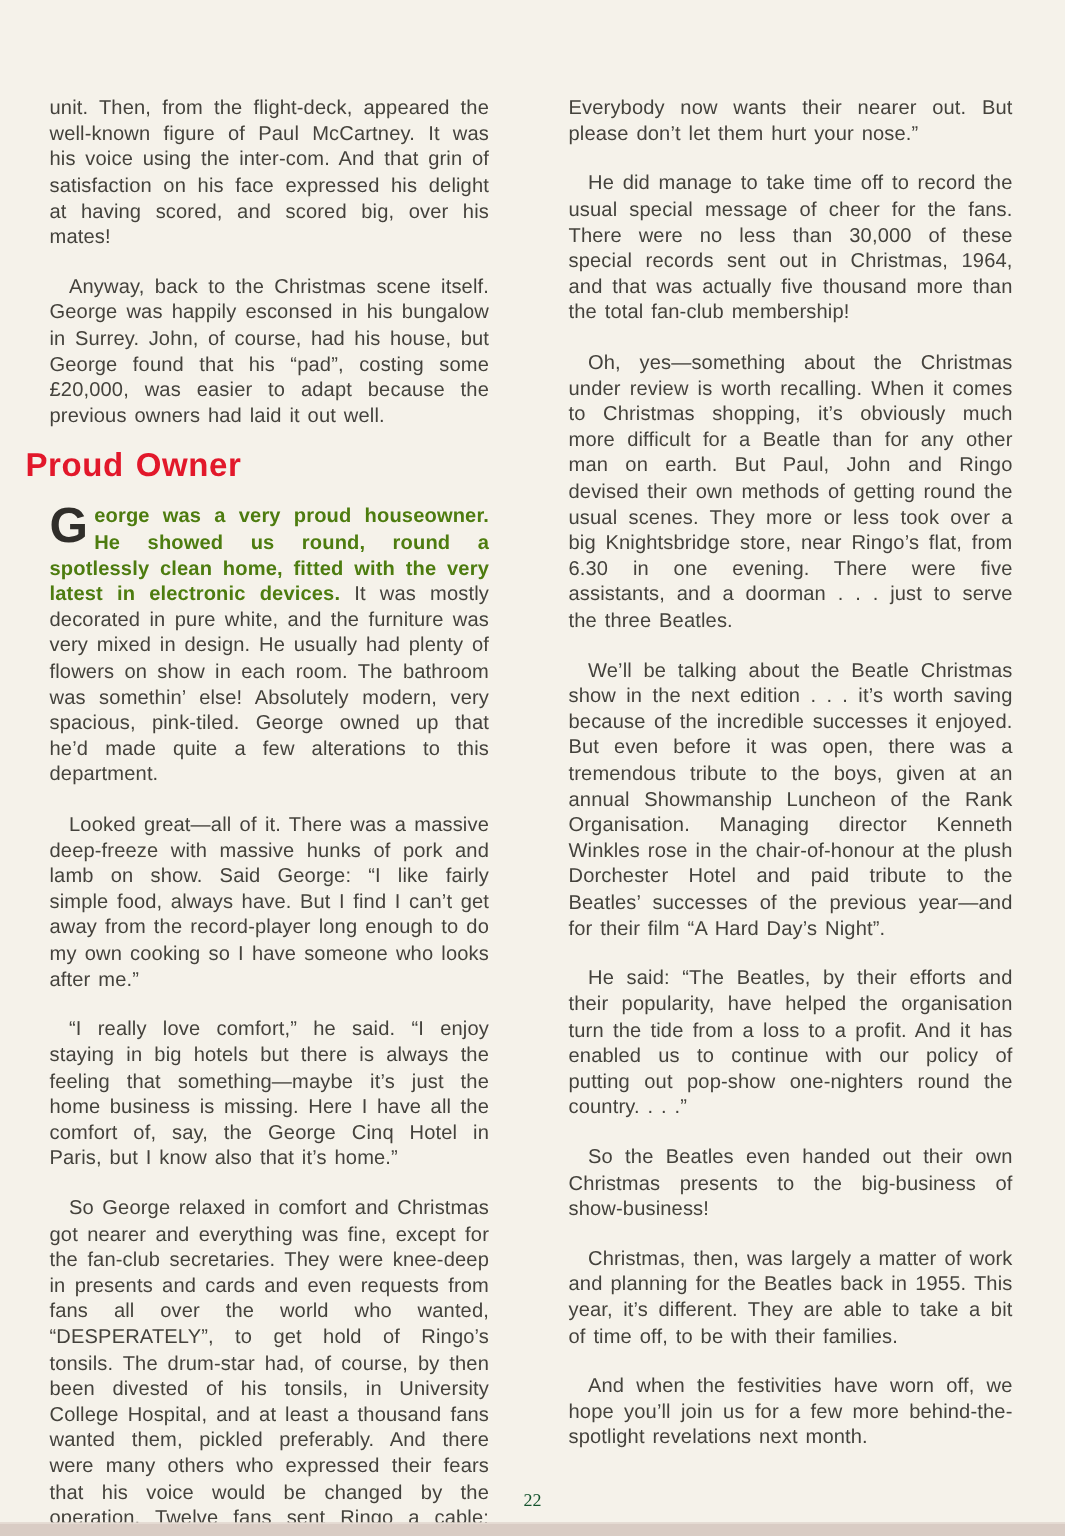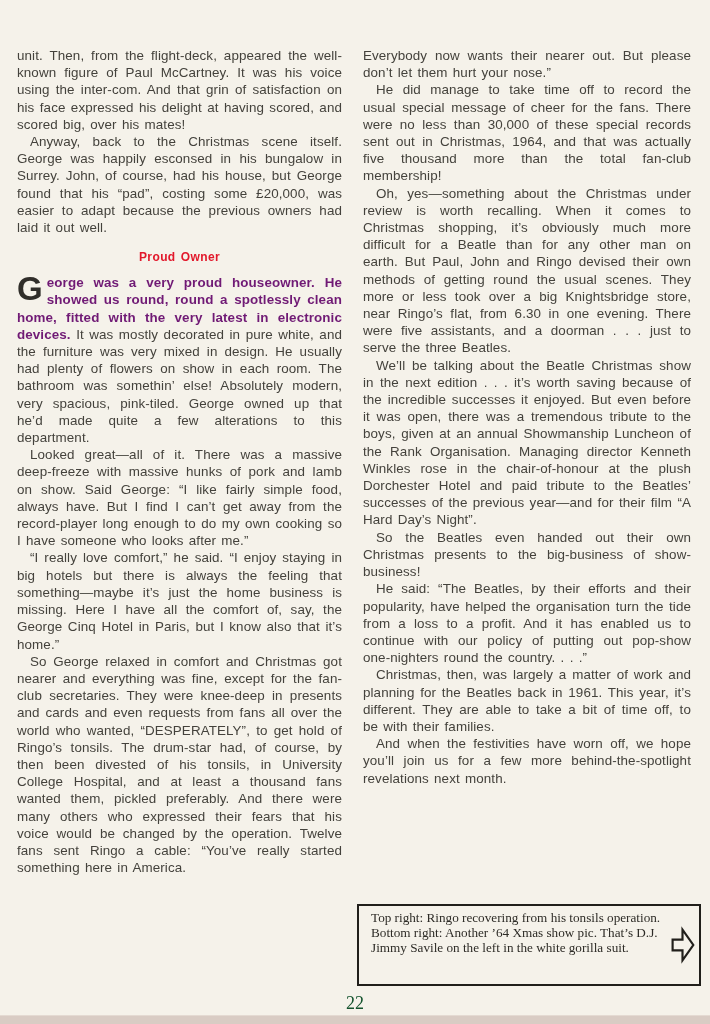--- a/index.html
+++ b/index.html
@@ -18,39 +18,38 @@
   }
   .col {
     width:325px;
     font-size:13.4px;
     line-height:17.2px;
     text-align:justify;
     letter-spacing:0.1px;
     word-spacing:1.4px;
   }
   .col-right { width:328px; }
-  .col p { margin:0; }
+  .col p { margin:16px; }
   .col p.indent { text-indent:13px; }
   .heading {
     font-weight:bold;
-    font-size:12px;
+    font-size:22px;
     line-height:18px;
-    text-align:center;
     letter-spacing:0.4px;
     margin:12px 0 8px 0;
   }
   .dropcap {
     float:left;
     font-size:33px;
     line-height:27px;
     font-weight:bold;
     padding:1px 4px 0 0;
     color:#302e2a;
   }
-  .bold-lead { font-weight:bold; color:#701a75; }
+  .bold-lead { font-weight:bold; color:#4d7c0f; }
   .caption-box {
     position:absolute;
     left:357px; top:904px;
     width:344px; height:82px;
     box-sizing:border-box;
     border:2.5px solid #211f1b;
     background:#f5f2ea;
     font-family:"Liberation Serif", serif;
     font-size:13.2px;
     line-height:14.8px;
@@ -63,21 +62,21 @@
     right:3px; top:50%;
     transform:translateY(-50%);
     width:27px; height:42px;
   }
   .page-number {
     position:absolute;
     top:993px; left:0;
     width:710px;
     text-align:center;
     font-family:"Liberation Serif", serif;
-    font-size:18px;
+    font-size:12px;
     color:#14532d;
   }
   .bottom-edge {
     position:absolute;
     left:0; bottom:0;
     width:710px; height:8px;
     background:#d9ccc4;
     border-top:1px solid #e4dad2;
   }
 </style>
@@ -99,33 +98,26 @@
       <p class="indent">Looked great—all of it. There was a massive deep-freeze with massive hunks of pork and lamb on show. Said George: “I like fairly simple food, always have. But I find I can’t get away from the record-player long enough to do my own cooking so I have someone who looks after me.”</p>
       <p class="indent">“I really love comfort,” he said. “I enjoy staying in big hotels but there is always the feeling that something—maybe it’s just the home business is missing. Here I have all the comfort of, say, the George Cinq Hotel in Paris, but I know also that it’s home.”</p>
       <p class="indent">So George relaxed in comfort and Christmas got nearer and everything was fine, except for the fan-club secretaries. They were knee-deep in presents and cards and even requests from fans all over the world who wanted, “DESPERATELY”, to get hold of Ringo’s tonsils. The drum-star had, of course, by then been divested of his tonsils, in University College Hospital, and at least a thousand fans wanted them, pickled preferably. And there were many others who expressed their fears that his voice would be changed by the operation. Twelve fans sent Ringo a cable: “You’ve really started something here in America.</p>
     </div>
 
     <div class="col col-right">
       <p>Everybody now wants their nearer out. But please don’t let them hurt your nose.”</p>
       <p class="indent">He did manage to take time off to record the usual special message of cheer for the fans. There were no less than 30,000 of these special records sent out in Christmas, 1964, and that was actually five thousand more than the total fan-club membership!</p>
       <p class="indent">Oh, yes—something about the Christmas under review is worth recalling. When it comes to Christmas shopping, it’s obviously much more difficult for a Beatle than for any other man on earth. But Paul, John and Ringo devised their own methods of getting round the usual scenes. They more or less took over a big Knightsbridge store, near Ringo’s flat, from 6.30 in one evening. There were five assistants, and a doorman . . . just to serve the three Beatles.</p>
       <p class="indent">We’ll be talking about the Beatle Christmas show in the next edition . . . it’s worth saving because of the incredible successes it enjoyed. But even before it was open, there was a tremendous tribute to the boys, given at an annual Showmanship Luncheon of the Rank Organisation. Managing director Kenneth Winkles rose in the chair-of-honour at the plush Dorchester Hotel and paid tribute to the Beatles’ successes of the previous year—and for their film “A Hard Day’s Night”.</p>
+      <p class="indent">He said: “The Beatles, by their efforts and their popularity, have helped the organisation turn the tide from a loss to a profit. And it has enabled us to continue with our policy of putting out pop-show one-nighters round the country. . . .”</p>
       <p class="indent">So the Beatles even handed out their own Christmas presents to the big-business of show-business!</p>
-      <p class="indent">He said: “The Beatles, by their efforts and their popularity, have helped the organisation turn the tide from a loss to a profit. And it has enabled us to continue with our policy of putting out pop-show one-nighters round the country. . . .”</p>
-      <p class="indent">Christmas, then, was largely a matter of work and planning for the Beatles back in 1961. This year, it’s different. They are able to take a bit of time off, to be with their families.</p>
+      <p class="indent">Christmas, then, was largely a matter of work and planning for the Beatles back in 1955. This year, it’s different. They are able to take a bit of time off, to be with their families.</p>
       <p class="indent">And when the festivities have worn off, we hope you’ll join us for a few more behind-the-spotlight revelations next month.</p>
     </div>
 
   </div>
 
-  <div class="caption-box">
-    <p>Top right: Ringo recovering from his tonsils operation.</p>
-    <p>Bottom right: Another ’64 Xmas show pic. That’s D.J. Jimmy Savile on the left in the white gorilla suit.</p>
-    <svg class="arrow-icon" viewBox="0 0 30 44" xmlns="http://www.w3.org/2000/svg">
-      <path d="M4 16 H15 V5 L27 22 L15 39 V28 H4 Z" fill="#f5f2ea" stroke="#211f1b" stroke-width="2.4" stroke-linejoin="miter"></path>
-    </svg>
-  </div>
 
   <div class="page-number">22</div>
 
   <div class="bottom-edge"></div>
 
 </div>
 
 </body></html>

